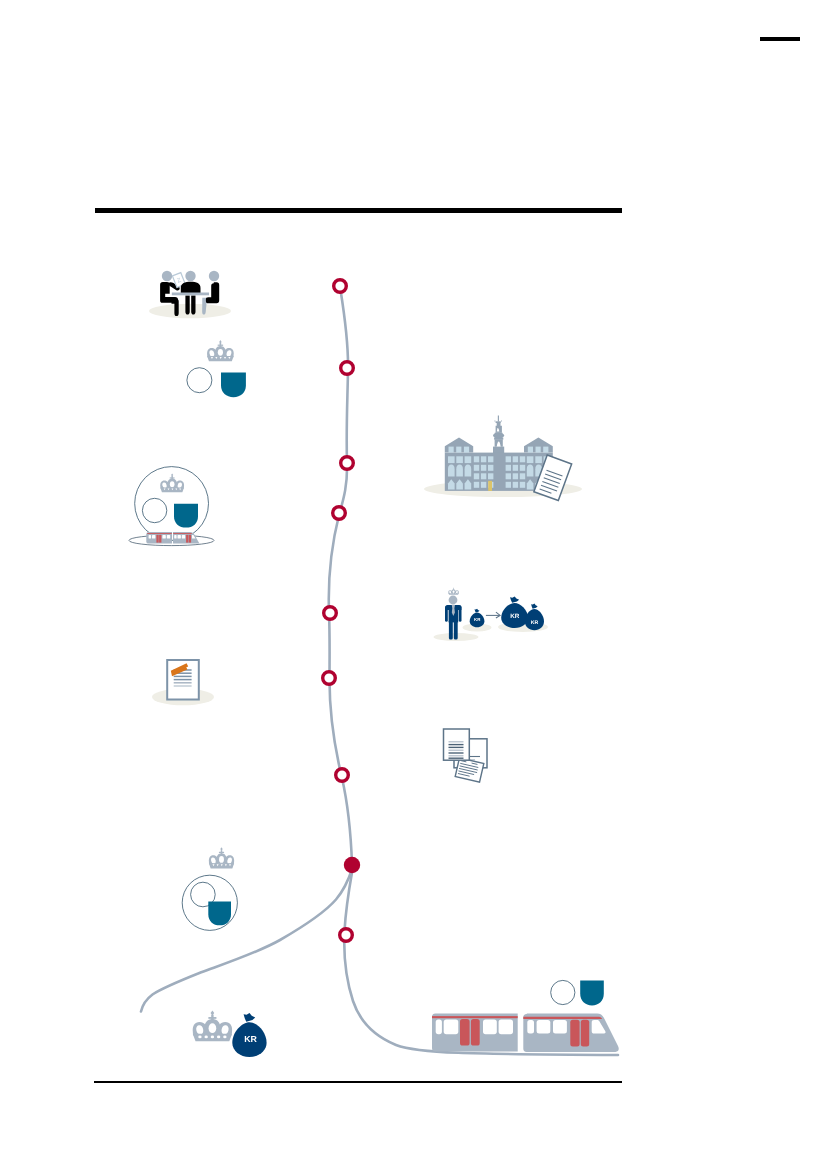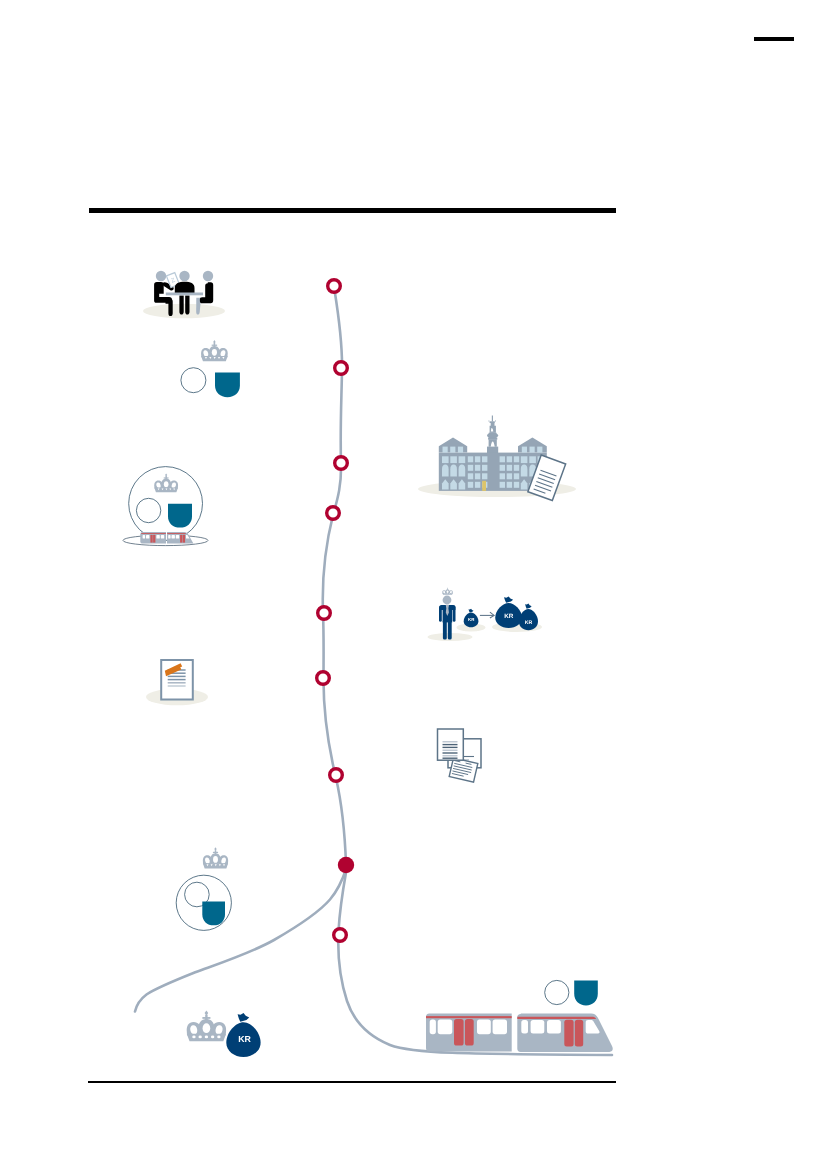--- a/index.html
+++ b/index.html
@@ -1,17 +1,17 @@
 <!DOCTYPE html>
 <html><head>
 <meta charset="utf-8">
 <style>
   html,body{margin:0;padding:0;}
   body{-webkit-font-smoothing:antialiased;text-rendering:geometricPrecision;width:827px;height:1169px;background:#ffffff;font-family:"Liberation Sans",sans-serif;overflow:hidden;position:relative;}
-  #page{position:absolute;left:10px;top:0;width:773px;height:1169px;}
+  #page{position:absolute;left:16px;top:0;width:773px;height:1169px;}
   .topmark{position:absolute;left:744px;top:37px;width:40px;height:4px;background:#000;}
   .rule-top{position:absolute;left:79px;top:208px;width:527px;height:5px;background:#000;}
   .rule-bottom{position:absolute;left:78px;top:1081px;width:528px;height:2px;background:#000;}
   svg.stage{position:absolute;left:0;top:0;width:827px;height:1169px;}
 </style>
 </head>
 <body>
 
 <div id="page">
   <div class="topmark"></div>

